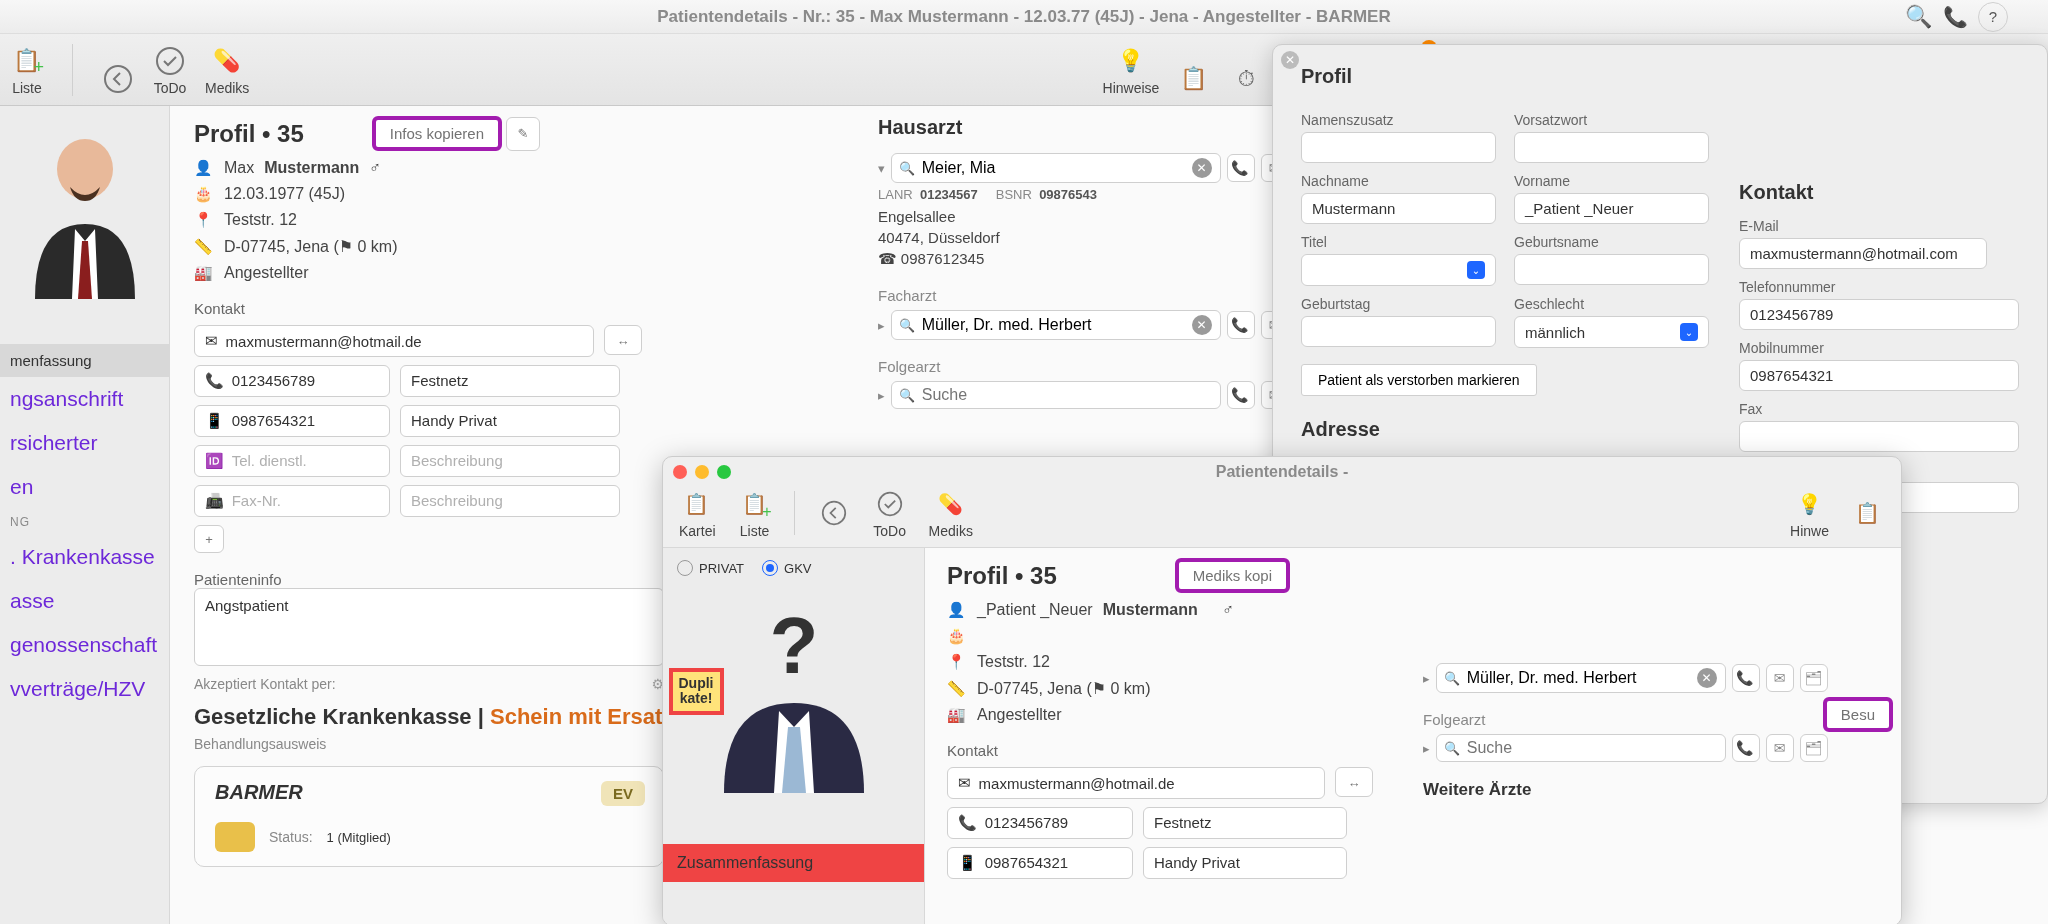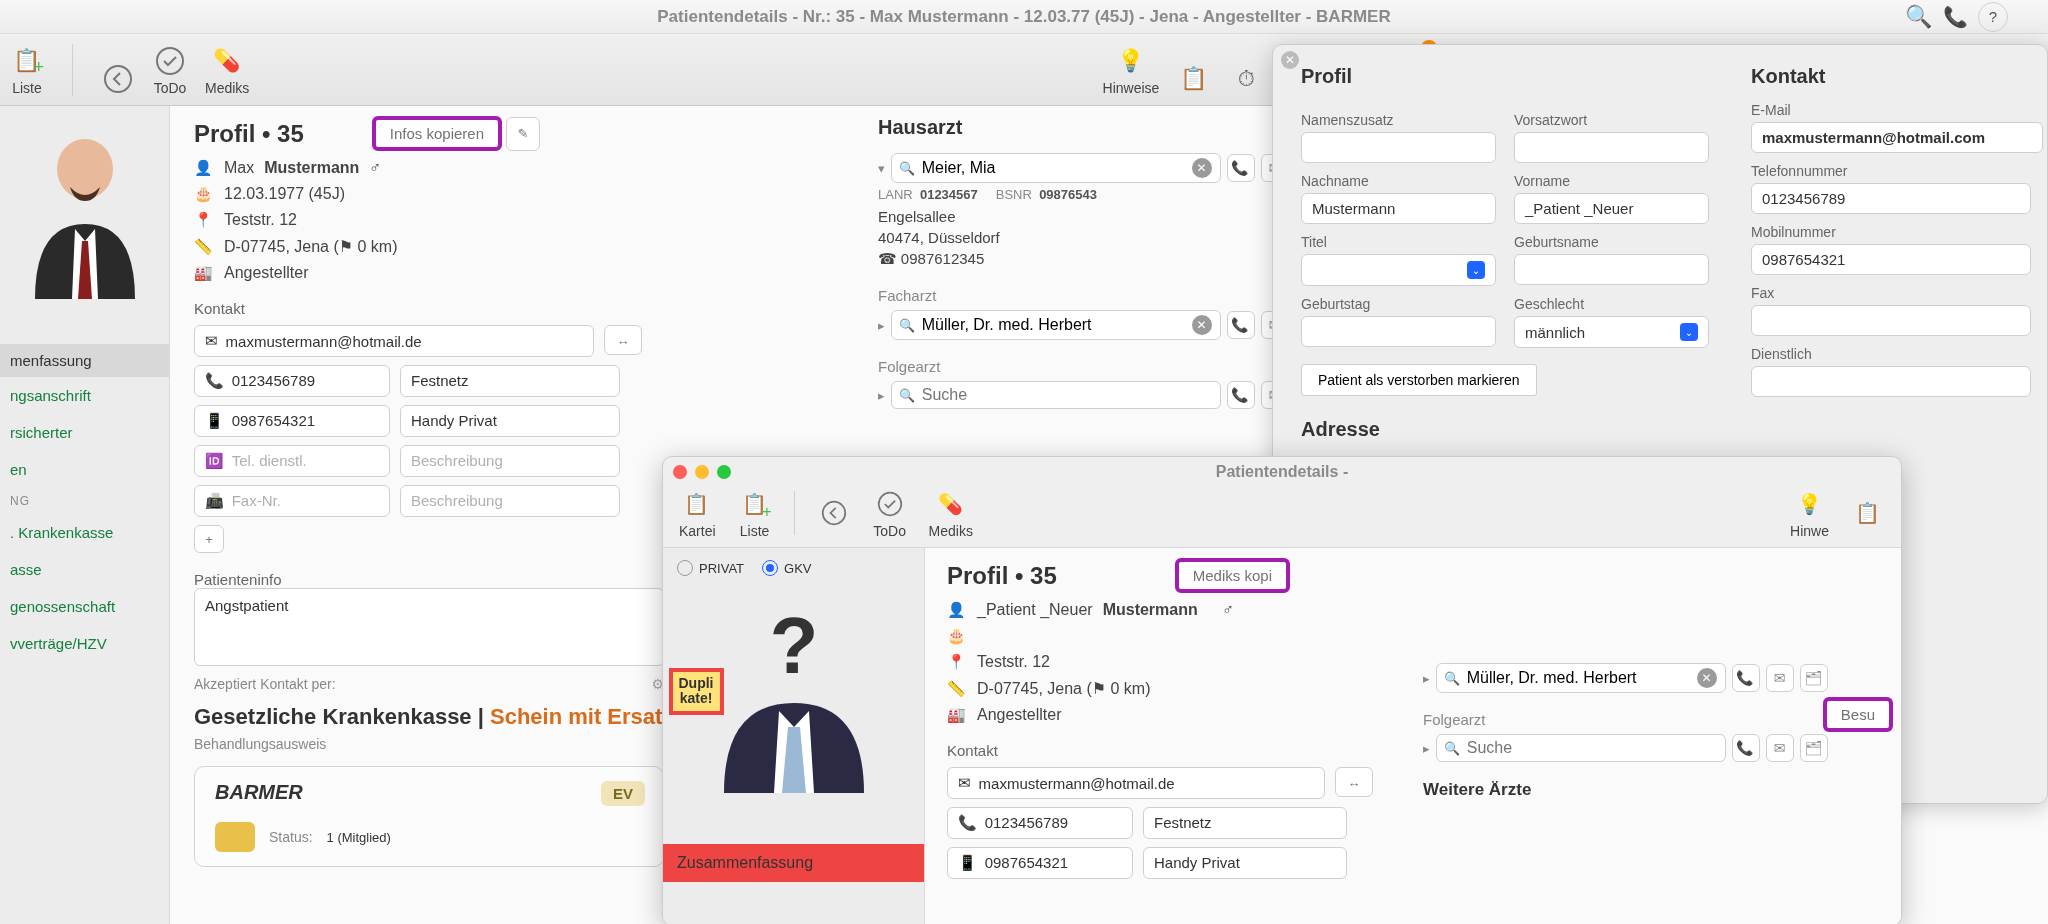--- a/index.html
+++ b/index.html
@@ -50,21 +50,21 @@
 .radiobar { height: 34px; display:flex; align-items:center; gap:18px; padding-left:0; background:#f3f3f3; border-bottom:1px solid #dcdcdc;}
 .radiobar label { display:flex; align-items:center; gap:6px; color:#555; font-size:14px;}
 .radio { width:14px;height:14px;border-radius:50%;border:1px solid #999; display:inline-flex;align-items:center;justify-content:center;}
 .radio.on::after { content:""; width:7px;height:7px;border-radius:50%;background:#333;}
 
 
 .main { position:absolute; top:106px; left:0; right:0; bottom:0; display:flex; }
 .leftcol { width:170px; background:#ececec; border-right:1px solid #d8d8d8; overflow:hidden; }
 .leftcol .avatar { width:140px;height:180px; margin:18px auto 0; display:flex;align-items:center;justify-content:center;}
 .leftcol .sel { background:#d8d8d8; padding:8px 10px; font-size:15px; color:#333; }
-.leftcol .navitem { padding:10px 10px; font-size:15px; color:#15803d; cursor:pointer; }
+.leftcol .navitem { padding:10px 10px; font-size:21px; color:#6d28d9; cursor:pointer; }
 .leftcol .navhead { padding:6px 10px; font-size:12px; color:#8a8a8a; letter-spacing:1px;}
 
 .center { flex:1; background:#fafafa; overflow:hidden; padding:10px 24px; position:relative;}
 .profilehead { display:flex; align-items:center; gap:4px; }
 .profilehead h2 { font-size:24px; font-weight:600; color:#333; }
 .btn { border:4px solid #a21caf; border-radius:6px; padding:5px 14px; background:#fff; font-size:15px; color:#737373; cursor:pointer; }
 .iconbtn { width:34px;height:34px;border:1px solid #cfcfcf;border-radius:6px;display:flex;align-items:center;justify-content:center;background:#fff;color:#777;cursor:pointer;}
 
 .factrow { display:flex; align-items:center; gap:10px; margin-top:8px; font-size:16px; color:#444;}
 .factrow .ic { width:20px; text-align:center; color:#888; font-size:15px;}
@@ -104,21 +104,21 @@
 .muchip { display:inline-flex; background:#1e66ff; color:#fff; border-radius:10px; padding:2px 6px; font-size:12px; font-weight:700; margin-top:6px;}
 
 
 .panel {
   position:absolute; top:44px; left:1272px; right:0; height:760px;
   background:#eeeeee; border-radius:10px; border:1px solid #ccc;
   box-shadow:0 4px 22px rgba(0,0,0,.2);
   padding:20px 28px;
 }
 .panel .closex { position:absolute; top:6px; left:8px; width:18px;height:18px;border-radius:50%;background:#bbb;color:#fff;display:flex;align-items:center;justify-content:center;font-size:12px;cursor:pointer;}
-.panel .cols { display:flex; gap:40px;}
+.panel .cols { display:flex; gap:24px;align-items:center;}
 .panel h3 { font-size:20px; font-weight:700; margin-bottom:14px;}
 .panel label { font-size:14px; color:#666; display:block; margin-top:10px;}
 .panel .inp { border:1px solid #cfcfcf; border-radius:6px; background:#fff; padding:6px 10px; font-size:15px; margin-top:4px; width:195px;}
 .panel .row2 { display:flex; gap:18px;}
 .panel .narrowcol { width:420px;}
 .panel .sel { border:1px solid #cfcfcf; border-radius:6px; background:#fff; padding:6px 10px; font-size:15px; margin-top:4px; width:195px; position:relative; display:flex; justify-content:space-between; align-items:center;}
 .panel .sel .chev { background:#1e66ff; color:#fff; border-radius:4px; width:18px;height:18px;display:flex;align-items:center;justify-content:center;font-size:10px;}
 .panel .widebtn { margin-top:16px; border:1px solid #cfcfcf; border-radius:3px; padding:7px 16px; background:#fff; font-size:14px; }
 .panel .adr h3 { margin-top:22px;}
 .panel .adr .wide { width:410px;}
@@ -503,21 +503,21 @@
               <span>km</span>
             </div>
           </div>
         </div>
       </div>
     </div>
 
     <div style="flex:1">
       <h3>Kontakt</h3>
       <label>E-Mail</label>
-      <div class="inp" style="width:292px;font-weight:bold;">maxmustermann@hotmail.com</div>
+      <div class="inp" style="width:248px;">maxmustermann@hotmail.com</div>
       <label>Telefonnummer</label>
       <div class="inp" style="width:280px;">0123456789</div>
       <label>Mobilnummer</label>
       <div class="inp" style="width:280px;">0987654321</div>
       <label>Fax</label>
       <div class="inp" style="width:280px;">&nbsp;</div>
       <label>Dienstlich</label>
       <div class="inp" style="width:280px;">&nbsp;</div>
     </div>
   </div>

